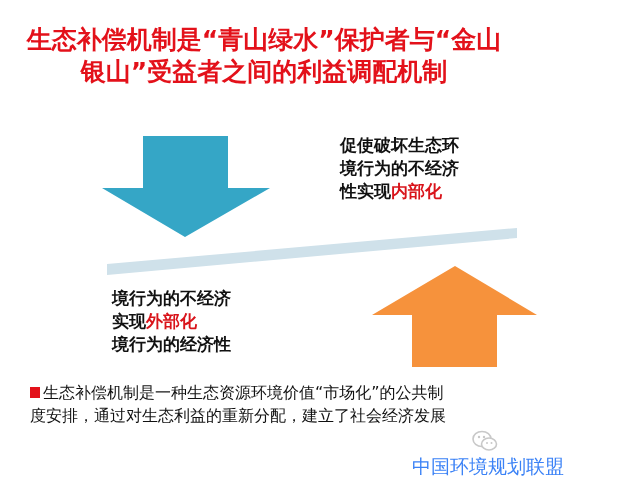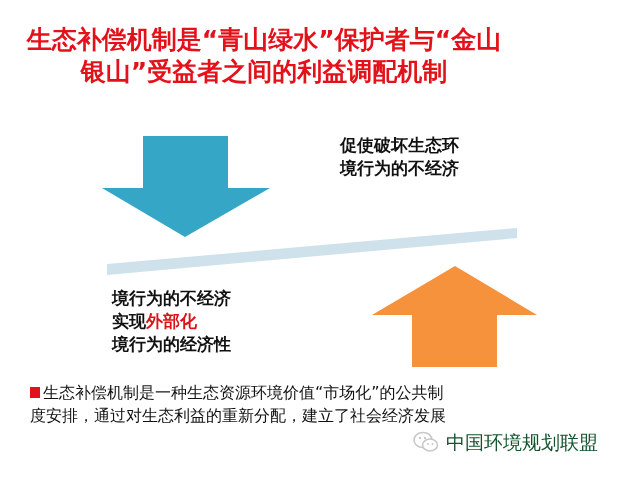--- a/index.html
+++ b/index.html
@@ -23,22 +23,22 @@
     .note {
       position: absolute; left: 30px; top: 381px; width: 600px;
       color: #111; font-weight: normal; font-size: 16px; line-height: 23px;
     }
     .note .bullet {
       display: inline-block; width: 10px; height: 11px; background: #e3111a;
       margin-right: 3px; vertical-align: 0px;
     }
     .note .line { display: block; white-space: nowrap; }
     .watermark {
-      position: absolute; left: 412px; top: 429px; color: #14532d;
-      font-size: 19px; line-height: 26px; white-space: nowrap; display: flex; align-items: center;
+      position: absolute; left: 412px; top: 429px; color: #3b82f6;
+      font-size: 19px; line-height: 26px; white-space: nowrap; display: flex; align-items: center; flex-direction: column;
     }
     .watermark .wm-icon { width: 28px; height: 24px; margin-right: 6px; }
   </style>
 </head>
 <body>
 
 <div class="title">
   <span class="line">生态补偿机制是“青山绿水”保护者与“金山</span>
   <span class="line">银山”受益者之间的利益调配机制</span>
 </div>
@@ -54,20 +54,21 @@
   </g>
 
   <g>
     <polygon points="455,266 537,315 497,315 497,367 412,367 412,315 372,315" fill="#f6923c"></polygon>
   </g>
 </svg>
 
 <div class="caption cap-top">
   <div>促使破坏生态环</div>
   <div>境行为的不经济</div>
+  <div><span>性实现</span><span class="hl">内部化</span></div>
 </div>
 
 <div class="caption cap-bottom">
   <div>境行为的不经济</div>
   <div><span>实现</span><span class="hl">外部化</span></div>
   <div>境行为的经济性</div>
 </div>
 
 <div class="note">
   <span class="line"><span class="bullet"></span><span>生态补偿机制是一种生态资源环境价值“市场化”的公共制</span></span>

